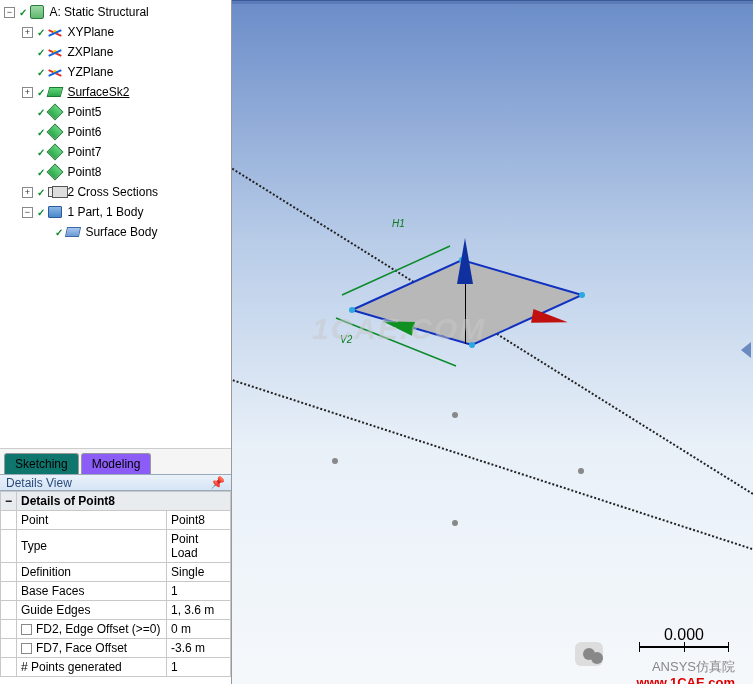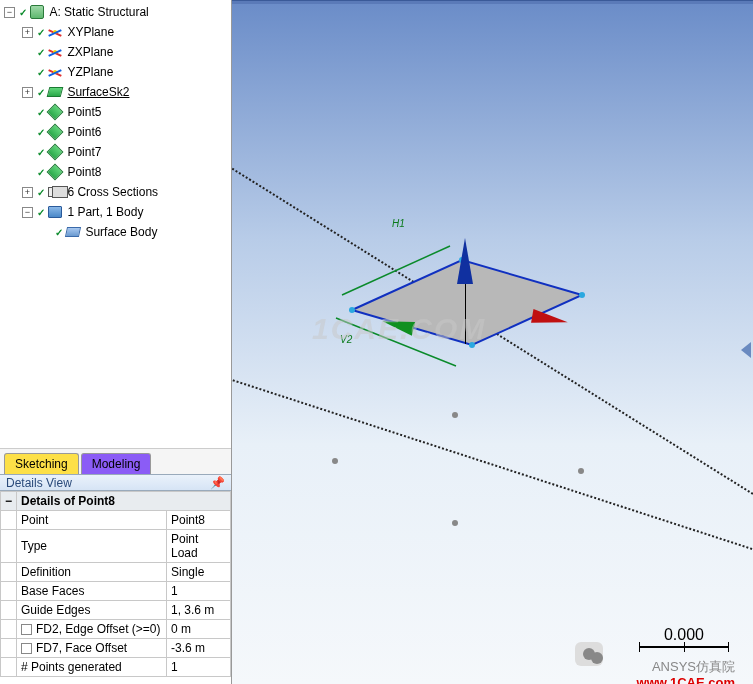--- a/index.html
+++ b/index.html
@@ -86,21 +86,21 @@
     align-items: flex-end;
     border-top: 1px solid #ccc;
     background: #f5f5f5;
     padding-left: 4px;
     gap: 0;
   }
   .tab {
     padding: 3px 10px;
     border: 1px solid #999;
     border-bottom: none;
-    background: #fde047;
+    background: #0f766e;
     border-radius: 3px 3px 0 0;
     font-size: 12px;
     margin-right: 2px;
     cursor: pointer;
   }
   .tab.active {
     background: #8b5cf6;
   }
 
   .details-header {
@@ -305,21 +305,21 @@
               <span class="ico-point"></span>
             </span>
           <span class="tree-label">Point8</span>
         </div>
         <div class="tree-row indent-1">
           <span class="tree-toggle">+</span>
           <span class="check-ok">✓</span>
           <span class="tree-icon">
               <span class="ico-sections"></span>
             </span>
-          <span class="tree-label">6 Cross Sections</span>
+          <span class="tree-label">2 Cross Sections</span>
         </div>
         <div class="tree-row indent-1">
           <span class="tree-toggle">−</span>
           <span class="check-ok">✓</span>
           <span class="tree-icon">
               <span class="ico-part"></span>
             </span>
           <span class="tree-label">1 Part, 1 Body</span>
         </div>
         <div class="tree-row indent-2">

